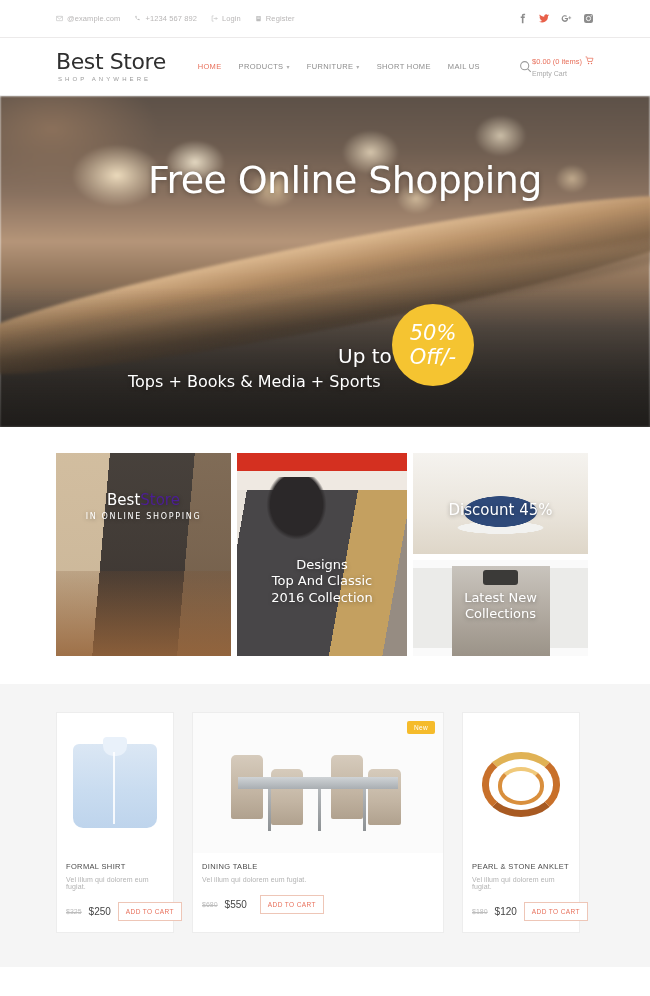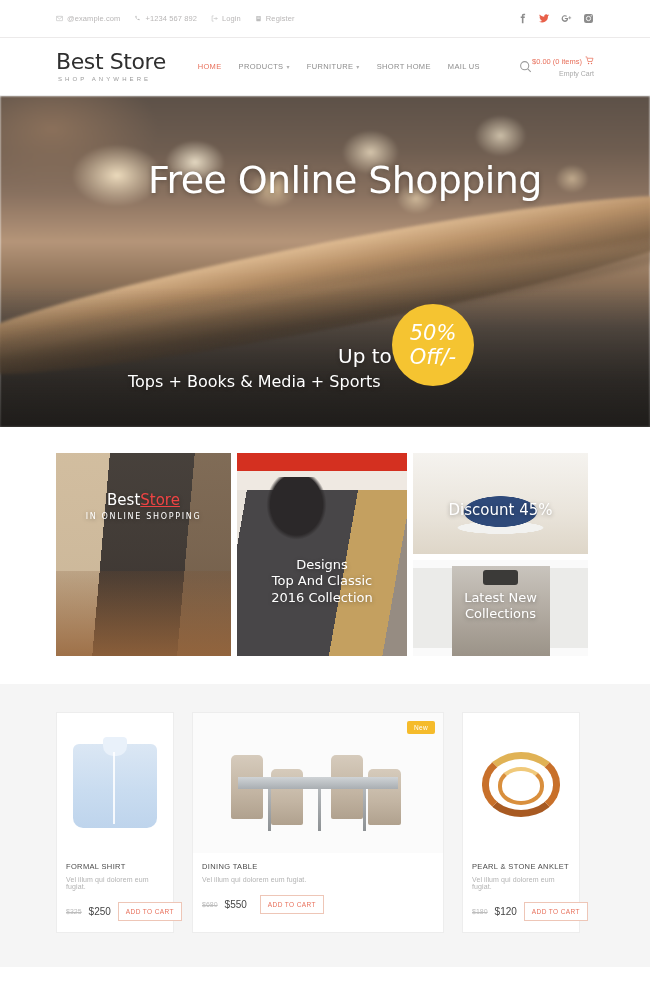--- a/index.html
+++ b/index.html
@@ -38,21 +38,21 @@
     font-size:6px; color:#9a9a9a; letter-spacing:3.1px; margin-top:3px; padding-left:2px;
   }
   .nav { display:flex; align-items:center; gap:17px; margin-left:2px; }
   .nav-item {
     font-size:7.5px; color:#8d8d8d; letter-spacing:.35px;
     display:flex; align-items:center; gap:3px; white-space:nowrap; cursor:pointer;
   }
   .nav-item.active { color:#e8705b; }
   .caret { font-size:6px; color:#b0b0b0; }
   .search-btn { margin-left:22px; cursor:pointer; display:flex; }
-  .cart-box { margin-left:auto; text-align:right; }
+  .cart-box { margin-left:auto; }
   .cart-line1 {
     font-size:7.5px; color:#e8705b; display:flex; align-items:center;
     justify-content:flex-end; gap:3px; white-space:nowrap;
   }
   .cart-line2 { font-size:7px; color:#a9a9a9; margin-top:3px; }
 
   
   .hero { position:relative; height:331px; overflow:hidden; }
   .hero-bg { position:absolute; inset:0; }
   .hero-photo {
@@ -135,21 +135,21 @@
     background:
       linear-gradient(95deg, rgba(210,190,160,.95) 0 28%, rgba(60,55,52,.92) 28% 72%, rgba(120,100,80,.9) 72% 100%),
       linear-gradient(180deg,#c9b293 0%,#8b7256 46%,#6c4f36 62%,#8a6440 100%);
   }
   .img-a::after {
     content:""; position:absolute; left:0; right:0; bottom:0; height:42%;
     background:linear-gradient(180deg, rgba(120,78,46,.2), rgba(150,100,58,.85));
   }
   .cap-a { top:38px; }
   .cap-a .l1 { font-size:15px; }
-  .cap-a .l1 b { color:#ef4444; font-weight:400;text-decoration:underline; }
+  .cap-a .l1 b { color:#4c1d95; font-weight:400; }
   .cap-a .l2 { font-size:8px; letter-spacing:1.7px; margin-top:2px; }
 
   .img-b {
     position:absolute; inset:0;
     background:
       radial-gradient(ellipse 62px 26px at 50% 58%, #2f4a7a 0 58%, rgba(47,74,122,0) 60%),
       radial-gradient(ellipse 70px 10px at 50% 74%, #f2f2f0 0 60%, rgba(242,242,240,0) 62%),
       linear-gradient(180deg,#f5f3ef 0%,#eae5dc 56%,#ded6c8 100%);
   }
   .cap-b { top:48px; font-size:15px; }

